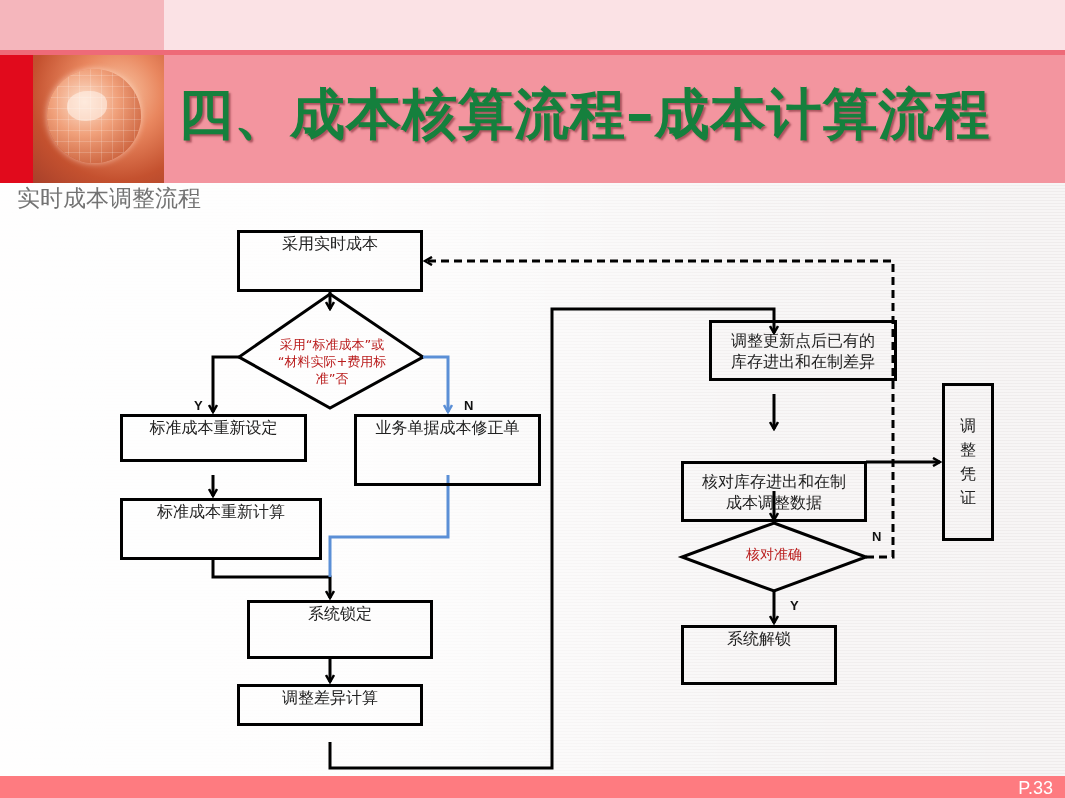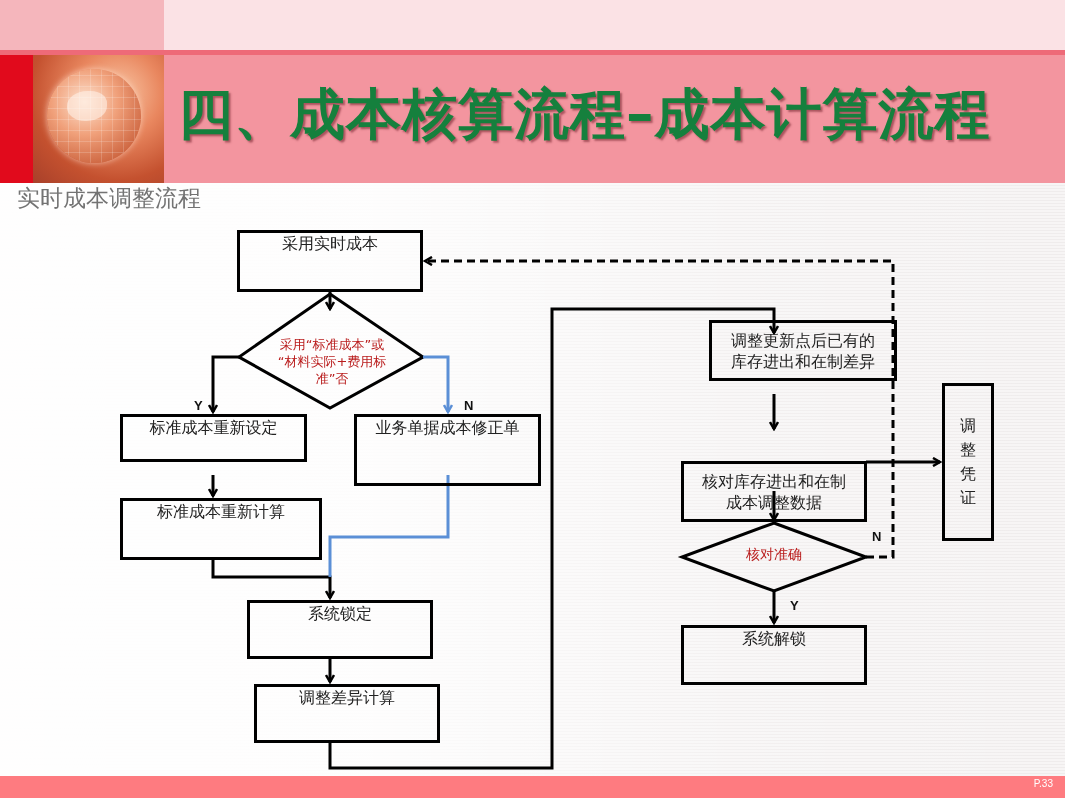--- a/index.html
+++ b/index.html
@@ -19,21 +19,21 @@
     box-shadow:0 0 6px rgba(255,220,200,0.7);}
   .globe::before{content:"";position:absolute;left:20px;top:22px;width:40px;height:30px;border-radius:50% 40% 50% 45%;background:rgba(255,240,230,0.6);}
   .globe::after{content:"";position:absolute;left:0;top:0;right:0;bottom:0;border-radius:50%;
     background:repeating-linear-gradient(90deg,transparent 0,transparent 10px,rgba(255,255,255,0.18) 10px,rgba(255,255,255,0.18) 11px),
                repeating-linear-gradient(0deg,transparent 0,transparent 10px,rgba(255,255,255,0.18) 10px,rgba(255,255,255,0.18) 11px);}
   .title-bar{position:absolute;left:164px;top:55px;width:901px;height:128px;background:#f3959f;}
   .title{position:absolute;left:178px;top:78px;font-size:55px;font-weight:bold;color:#15803d;
     text-shadow:2px 2px 2px rgba(120,40,50,0.6);letter-spacing:1px;white-space:nowrap;font-family:"DejaVu Sans",sans-serif;}
   .subtitle{position:absolute;left:17px;top:183px;font-size:23px;color:#737373;font-family:"DejaVu Serif",serif;}
   .footer{position:absolute;left:0;top:776px;width:1065px;height:22px;background:#fe7b80;}
-  .page-num{position:absolute;right:12px;top:778px;font-size:10px;color:#fff;font-family:"Liberation Sans",sans-serif;}
+  .page-num{position:absolute;right:12px;top:778px;font-size:18px;color:#fff;font-family:"Liberation Sans",sans-serif;}
   svg.flow{position:absolute;left:0;top:0;}
   .box{position:absolute;border:3px solid #000;background:transparent;box-sizing:border-box;
     display:flex;justify-content:center;text-align:center;font-size:16px;color:#222;
     font-family:"DejaVu Serif",serif;line-height:21px;}
   .dlabel{position:absolute;text-align:center;font-size:13px;color:#b91c1c;line-height:17px;font-family:"DejaVu Sans",sans-serif;}
   .yn{position:absolute;font-size:13px;font-weight:bold;font-family:"Liberation Sans",sans-serif;color:#111;}
   .vert{flex-direction:column;writing-mode:horizontal-tb;}
   .vert span{display:block;line-height:24px;}
 </style>
 </head>
@@ -100,21 +100,21 @@
   </div>
 <div class="box" style="left:354px;top:414px;width:187px;height:72px;">
     <span>业务单据成本修正单</span>
   </div>
 <div class="box" style="left:120px;top:498px;width:202px;height:62px;">
     <span>标准成本重新计算</span>
   </div>
 <div class="box" style="left:247px;top:600px;width:186px;height:59px;">
     <span>系统锁定</span>
   </div>
-<div class="box" style="left:237px;top:684px;width:186px;height:59px;margin-left:17px;">
+<div class="box" style="left:237px;top:684px;width:186px;height:42px;">
     <span>调整差异计算</span>
   </div>
 
 <div class="box" style="left:681px;top:320px;width:188px;height:61px;flex-direction:column;margin-left:28px;">
   <span>调整更新点后已有的</span>
   <span>库存进出和在制差异</span>
 </div>
 <div class="box" style="left:681px;top:431px;width:186px;height:61px;flex-direction:column;margin-top:30px;">
   <span>核对库存进出和在制</span>
   <span>成本调整数据</span>
@@ -123,18 +123,18 @@
   <span>调</span>
   <span>整</span>
   <span>凭</span>
   <span>证</span>
 </div>
 
 <div class="dlabel" style="left:714px;top:546px;width:120px;font-size:14px;">核对准确</div>
 <div class="yn" style="left:872px;top:529px;">N</div>
 <div class="yn" style="left:790px;top:598px;">Y</div>
 
-<div class="box" style="left:681px;top:625px;width:186px;height:60px;">
+<div class="box" style="left:681px;top:625px;width:156px;height:60px;">
     <span>系统解锁</span>
   </div>
 
 <div class="footer"></div>
 <div class="page-num">P.33</div>
 
 </body></html>

